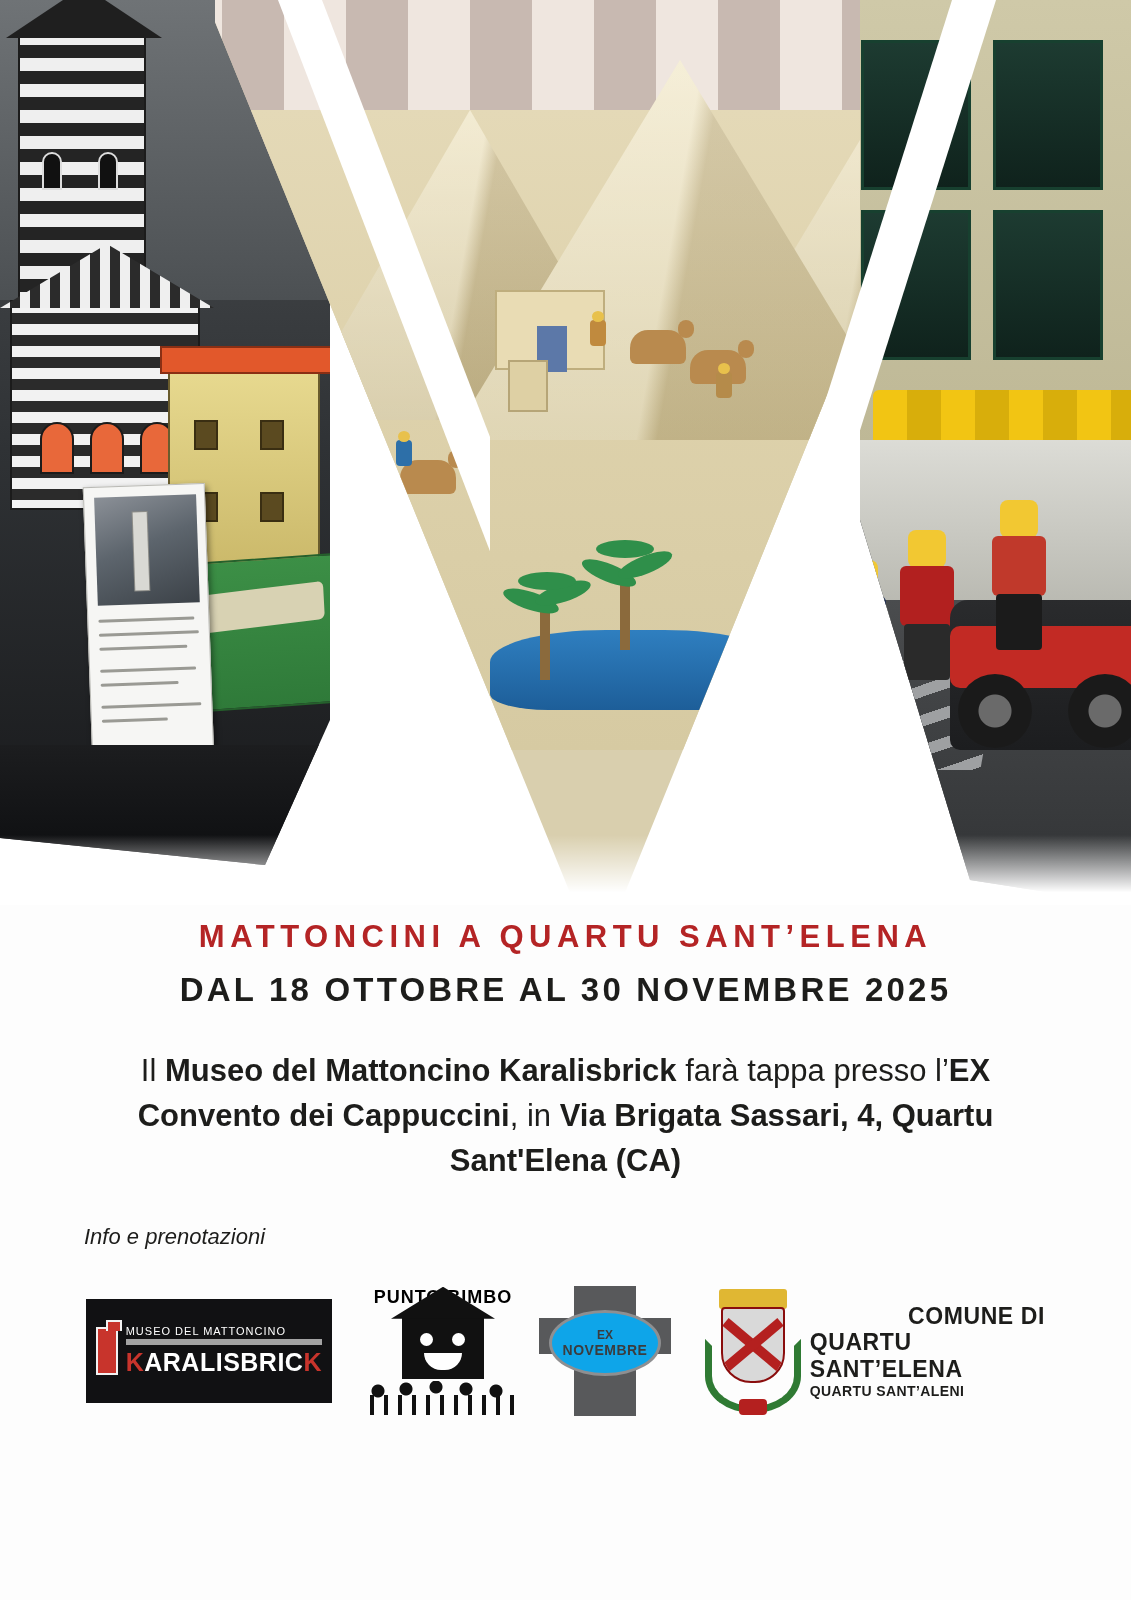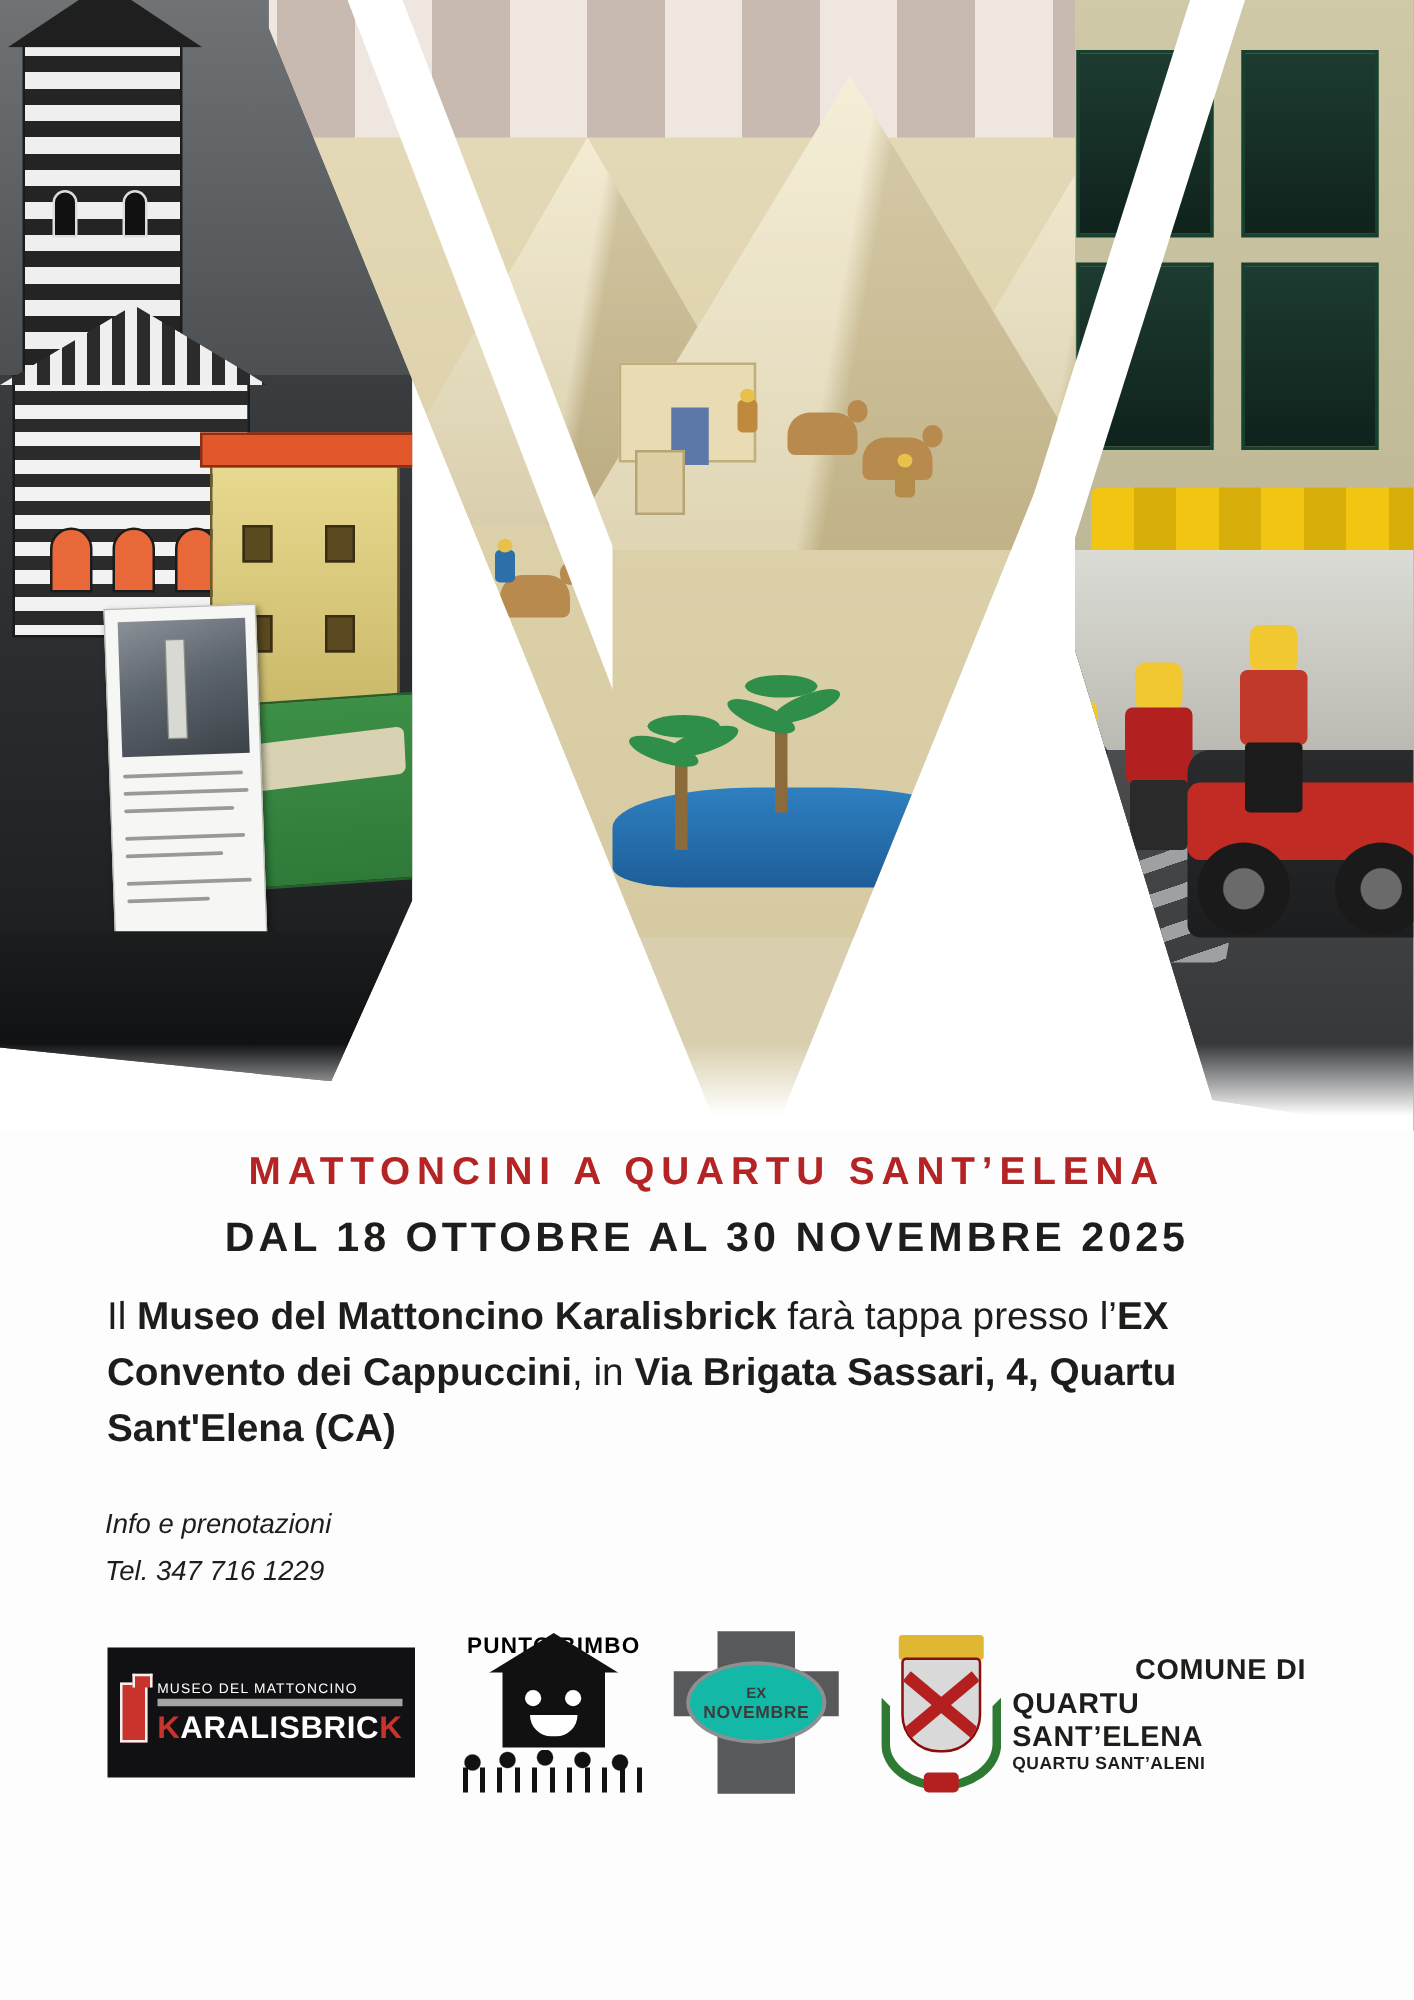--- a/index.html
+++ b/index.html
@@ -263,21 +263,22 @@
   }
   .dates {
     margin-top: 16px;
     text-align:center;
     color:#1d1d1b;
     font-weight: 600;
     font-size: 33px;
     letter-spacing: 3.2px;
   }
   .blurb {
-    margin-top: 22px;
+    margin-top: 40px;
+    text-align:center;
     color:#1d1d1b;
     font-size: 31px;
     line-height: 1.45;
     max-width: 960px;
     margin-left:auto; margin-right:auto;
   }
   .blurb b { font-weight: 800; }
 
   .info {
     margin-top: 34px;
@@ -347,21 +348,21 @@
   .logo-convento .cross {
     position:absolute; left:50%; top:4px; transform:translateX(-50%);
     width:62px; height:130px; background:#58595b;
   }
   .logo-convento .cross-arm {
     position:absolute; left:50%; top:36px; transform:translateX(-50%);
     width:132px; height:36px; background:#58595b;
   }
   .logo-convento .disc {
     position:absolute; left:50%; top:28px; transform:translateX(-50%);
-    width:112px; height:66px; border-radius:50%; background:#14b8a6;
+    width:112px; height:66px; border-radius:50%; background:#0ea5e9;
     border:3px solid #8e8f91;
     display:flex; flex-direction:column; align-items:center; justify-content:center;
   }
   .logo-convento .disc .l1 { font-size:12px; font-weight:700; color:#3b3c3e; }
   .logo-convento .disc .l2 { font-size:14px; font-weight:700; color:#3b3c3e; letter-spacing:.5px;}
 
   .logo-comune { display:flex; align-items:center; gap:14px; }
   .crest { width:108px; height:128px; position:relative; }
   .crest .crown {
     position:absolute; left:20px; top:2px; width:68px; height:20px;
@@ -521,21 +522,20 @@
     <div class="dates">DAL 18 OTTOBRE AL 30 NOVEMBRE 2025</div>
 
     <div class="blurb">
       <span>Il </span><b>Museo del Mattoncino Karalisbrick</b><span> farà tappa</span>
       <span>presso l’</span><b>EX Convento dei Cappuccini</b><span>, in </span><b>Via</b>
       <b>Brigata Sassari, 4, Quartu Sant'Elena (CA)</b>
     </div>
 
     <div class="info">
       <div>Info e prenotazioni</div>
-      <div>Tel. 347 716 1229</div>
     </div>
 
     <div class="logos">
 
       <div class="logo-karalis">
         <div class="brick"></div>
         <div class="txt">
           <div class="t1">MUSEO DEL MATTONCINO</div>
           <div class="t2"><span class="k">K</span><span>ARALISBRIC</span><span class="k">K</span></div>
         </div>

